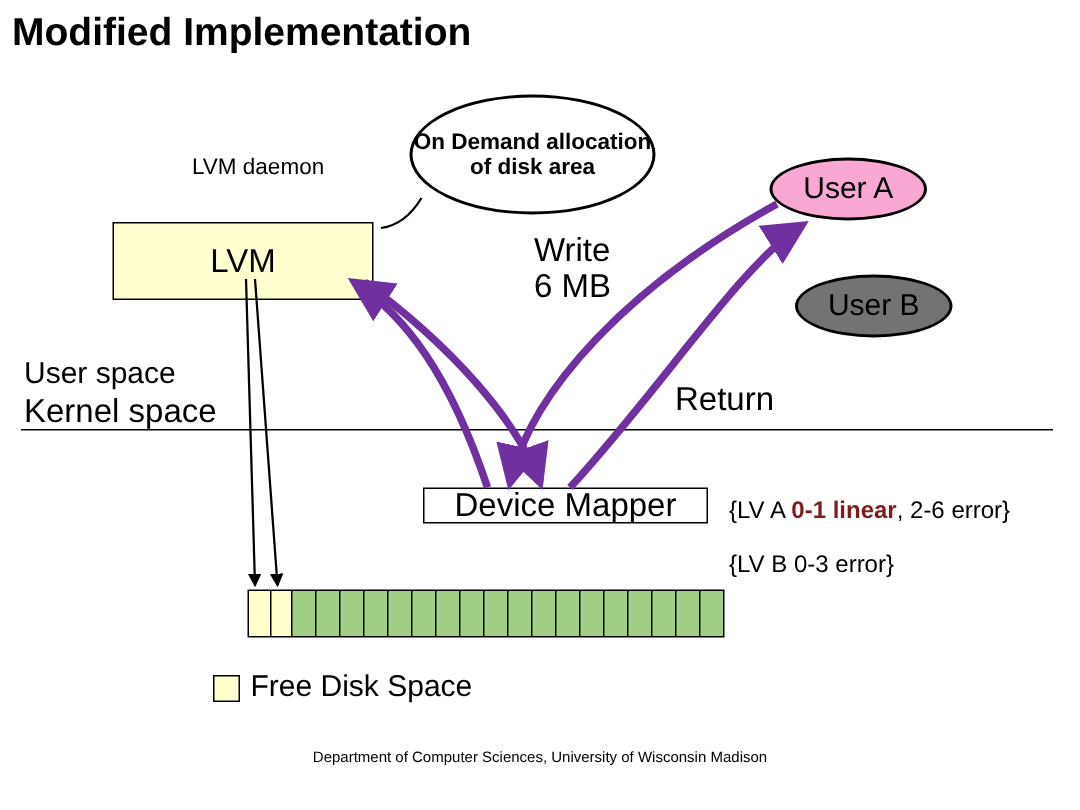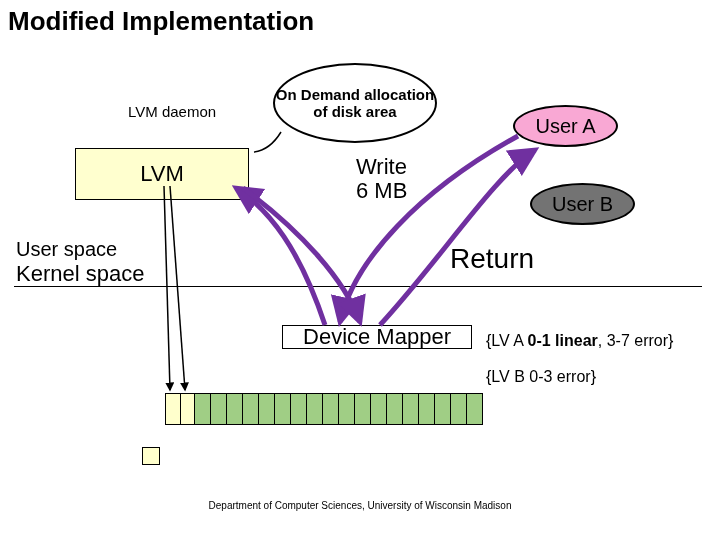--- a/index.html
+++ b/index.html
@@ -108,23 +108,23 @@
   }
   .divider {
     position: absolute;
     top: 286px;
     left: 14px;
     width: 688px;
     border-top: 1.5px solid #000;
   }
   .return-lbl {
     position: absolute;
-    top: 243px;
+    top: 253px;
     left: 450px;
-    font-size: 28px;
+    font-size: 22px;
   }
   .dev-mapper {
     position: absolute;
     top: 325px;
     left: 282px;
     width: 190px;
     height: 24px;
     border: 1.5px solid #000;
     background: #fff;
     display: flex;
@@ -132,21 +132,21 @@
     justify-content: center;
     font-size: 22px;
     box-sizing: border-box;
   }
   .lv-a {
     position: absolute;
     top: 332px;
     left: 486px;
     font-size: 16px;
   }
-  .lv-a .green { color: #000000; font-weight: bold; }
+  .lv-a .green { color: #7f1d1d; font-weight: bold; }
   .lv-b {
     position: absolute;
     top: 368px;
     left: 486px;
     font-size: 16px;
   }
   .blocks {
     position: absolute;
     top: 393px;
     left: 165px;
@@ -214,21 +214,21 @@
 
 <div class="user-space">User space</div>
 <div class="kernel-space">Kernel space</div>
 <div class="divider"></div>
 
 <div class="return-lbl">Return</div>
 
 <div class="dev-mapper">Device Mapper</div>
 
 <div class="lv-a">
-  <span>{LV A </span><span class="green">0-1 linear</span><span>, 3-7 error}</span>
+  <span>{LV A </span><span class="green">0-1 linear</span><span>, 2-6 error}</span>
 </div>
 <div class="lv-b">{LV B 0-3 error}</div>
 
 <div class="blocks">
   <span class="blk-y"></span>
   <span class="blk-y"></span>
   <span class="blk-g"></span>
   <span class="blk-g"></span>
   <span class="blk-g"></span>
   <span class="blk-g"></span>
@@ -243,20 +243,21 @@
   <span class="blk-g"></span>
   <span class="blk-g"></span>
   <span class="blk-g"></span>
   <span class="blk-g"></span>
   <span class="blk-g"></span>
   <span class="blk-g"></span>
 </div>
 
 <div class="legend">
   <span class="swatch"></span>
+  <span class="text">Free Disk Space</span>
 </div>
 
 <div class="footer">Department of Computer Sciences, University of Wisconsin Madison</div>
 
 <svg class="arrows">
   <defs>
     <marker id="ah-purple" markerWidth="7" markerHeight="7" refX="5" refY="3" orient="auto">
       <path d="M0,0 L6,3 L0,6 Z" fill="#7030a0"></path>
     </marker>
     <marker id="ah-black" markerWidth="7" markerHeight="7" refX="5" refY="3" orient="auto">

